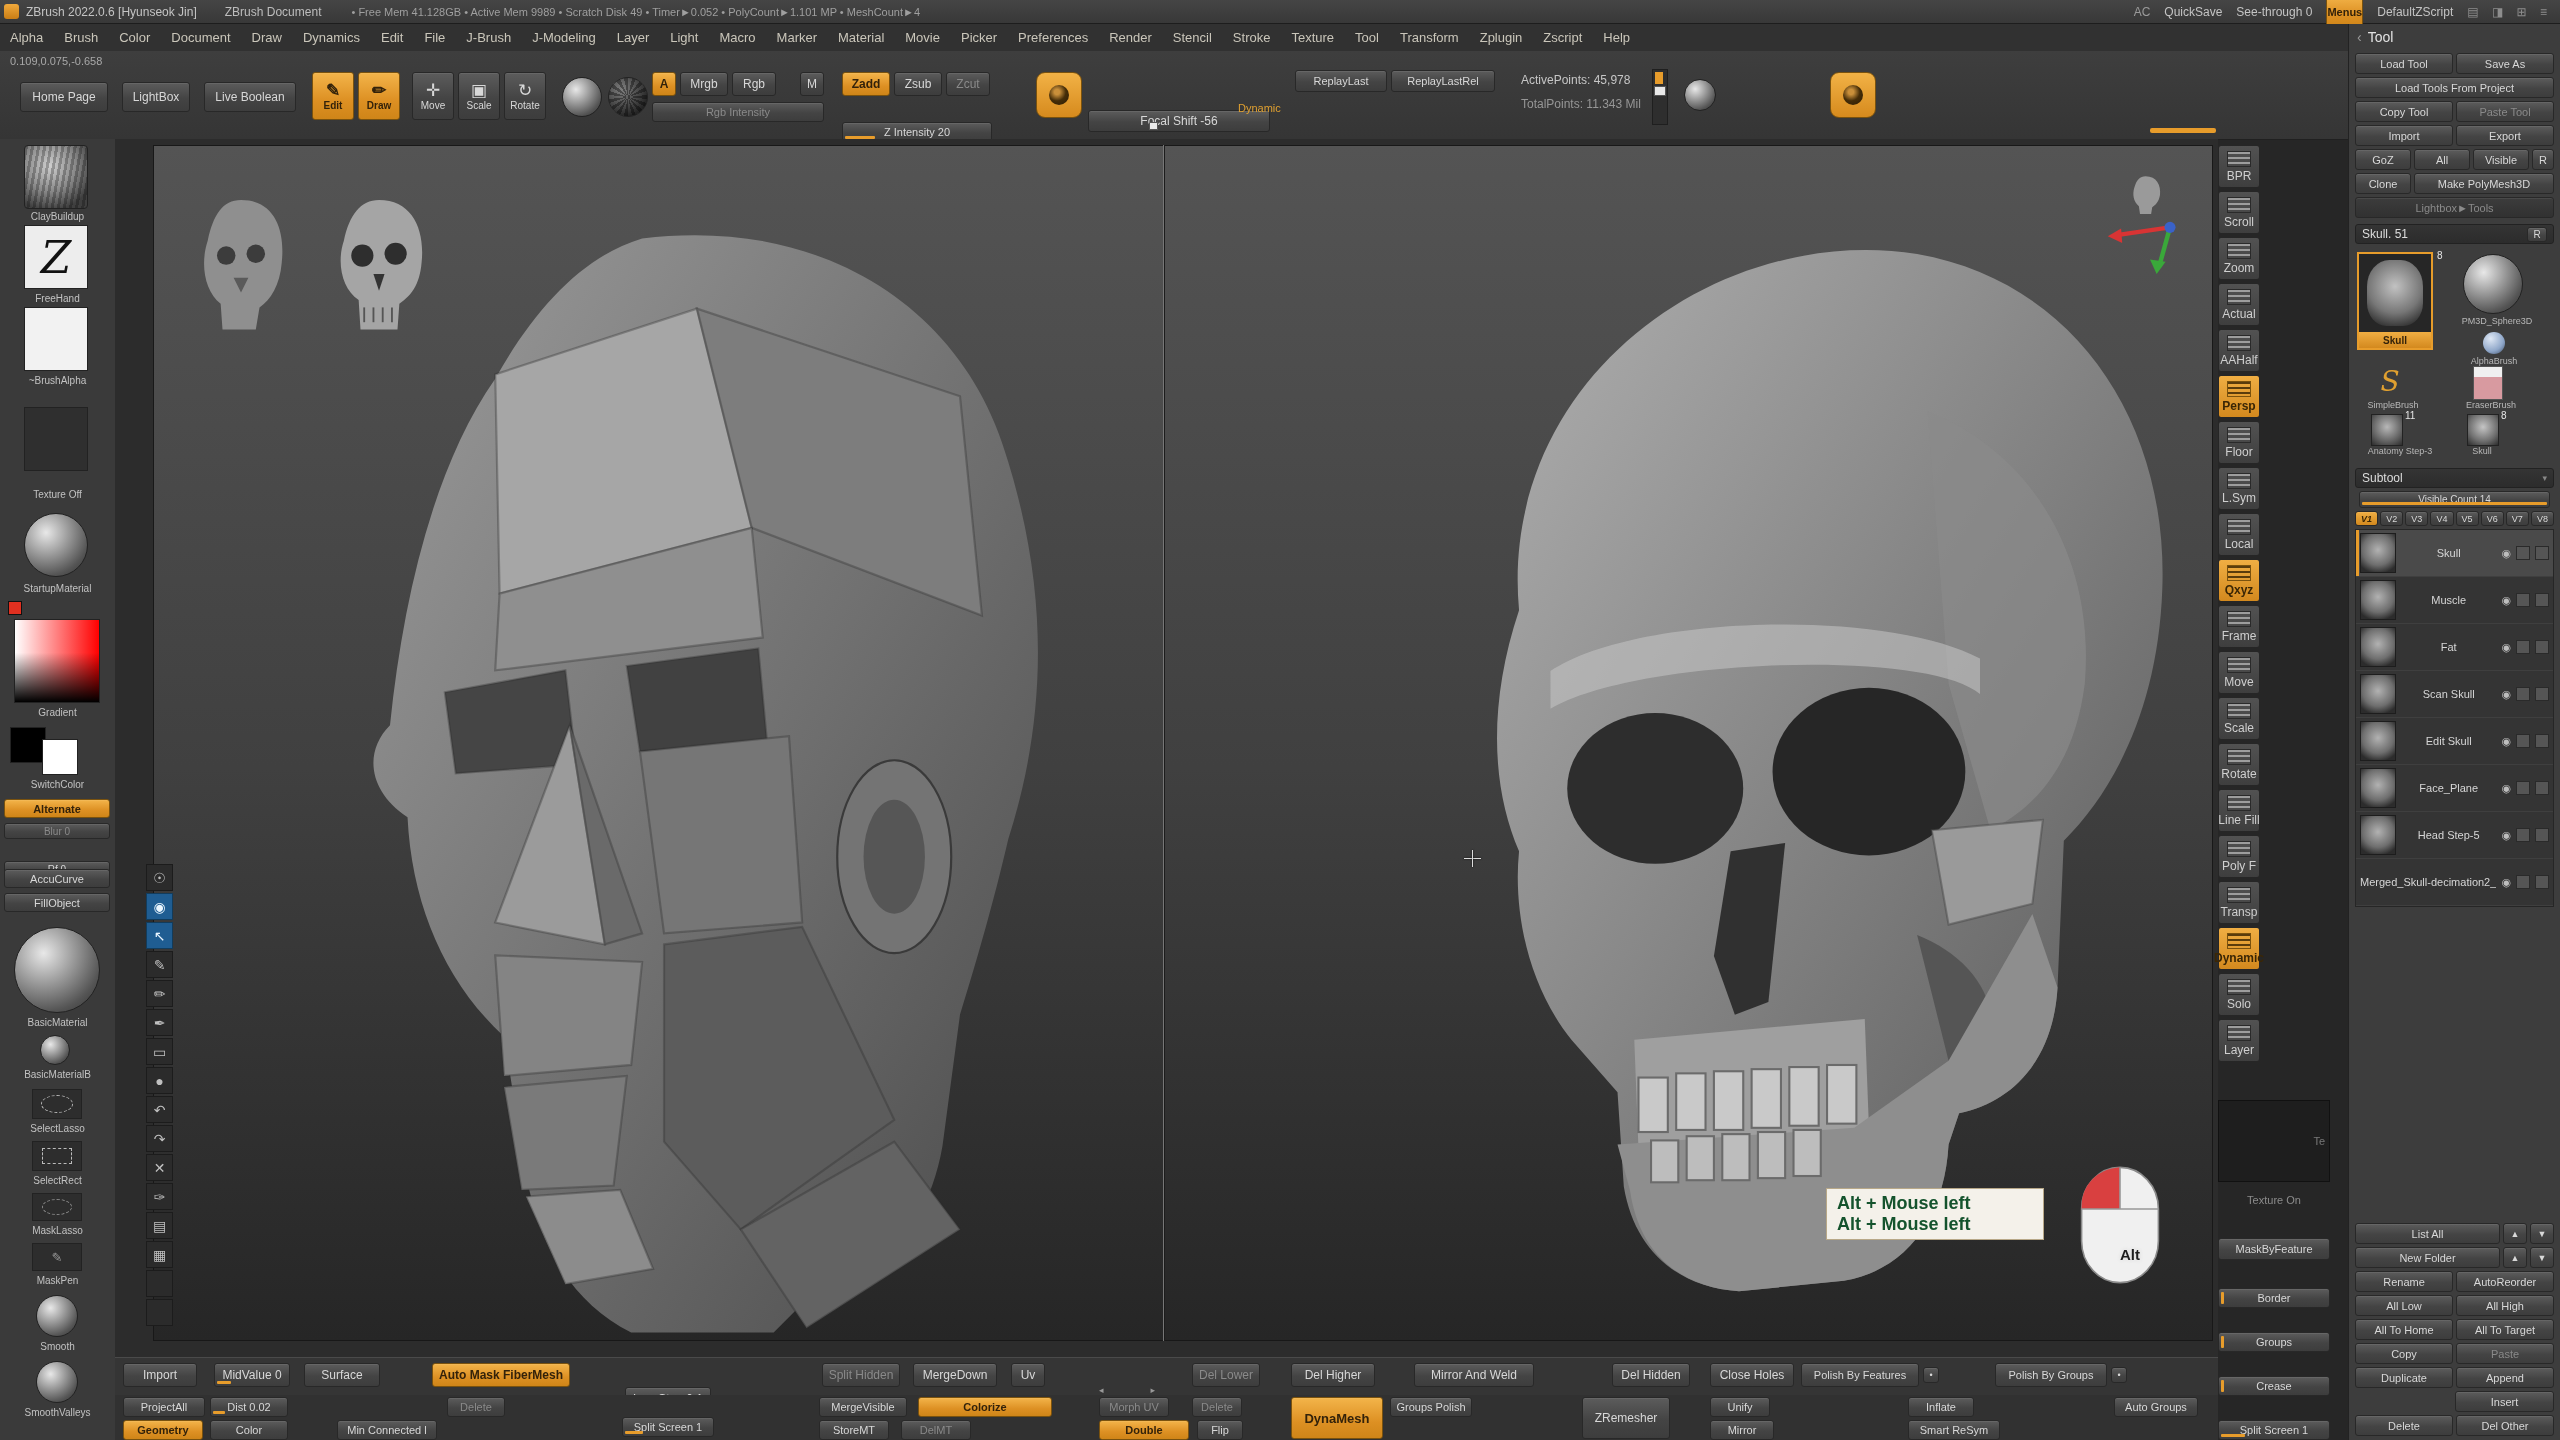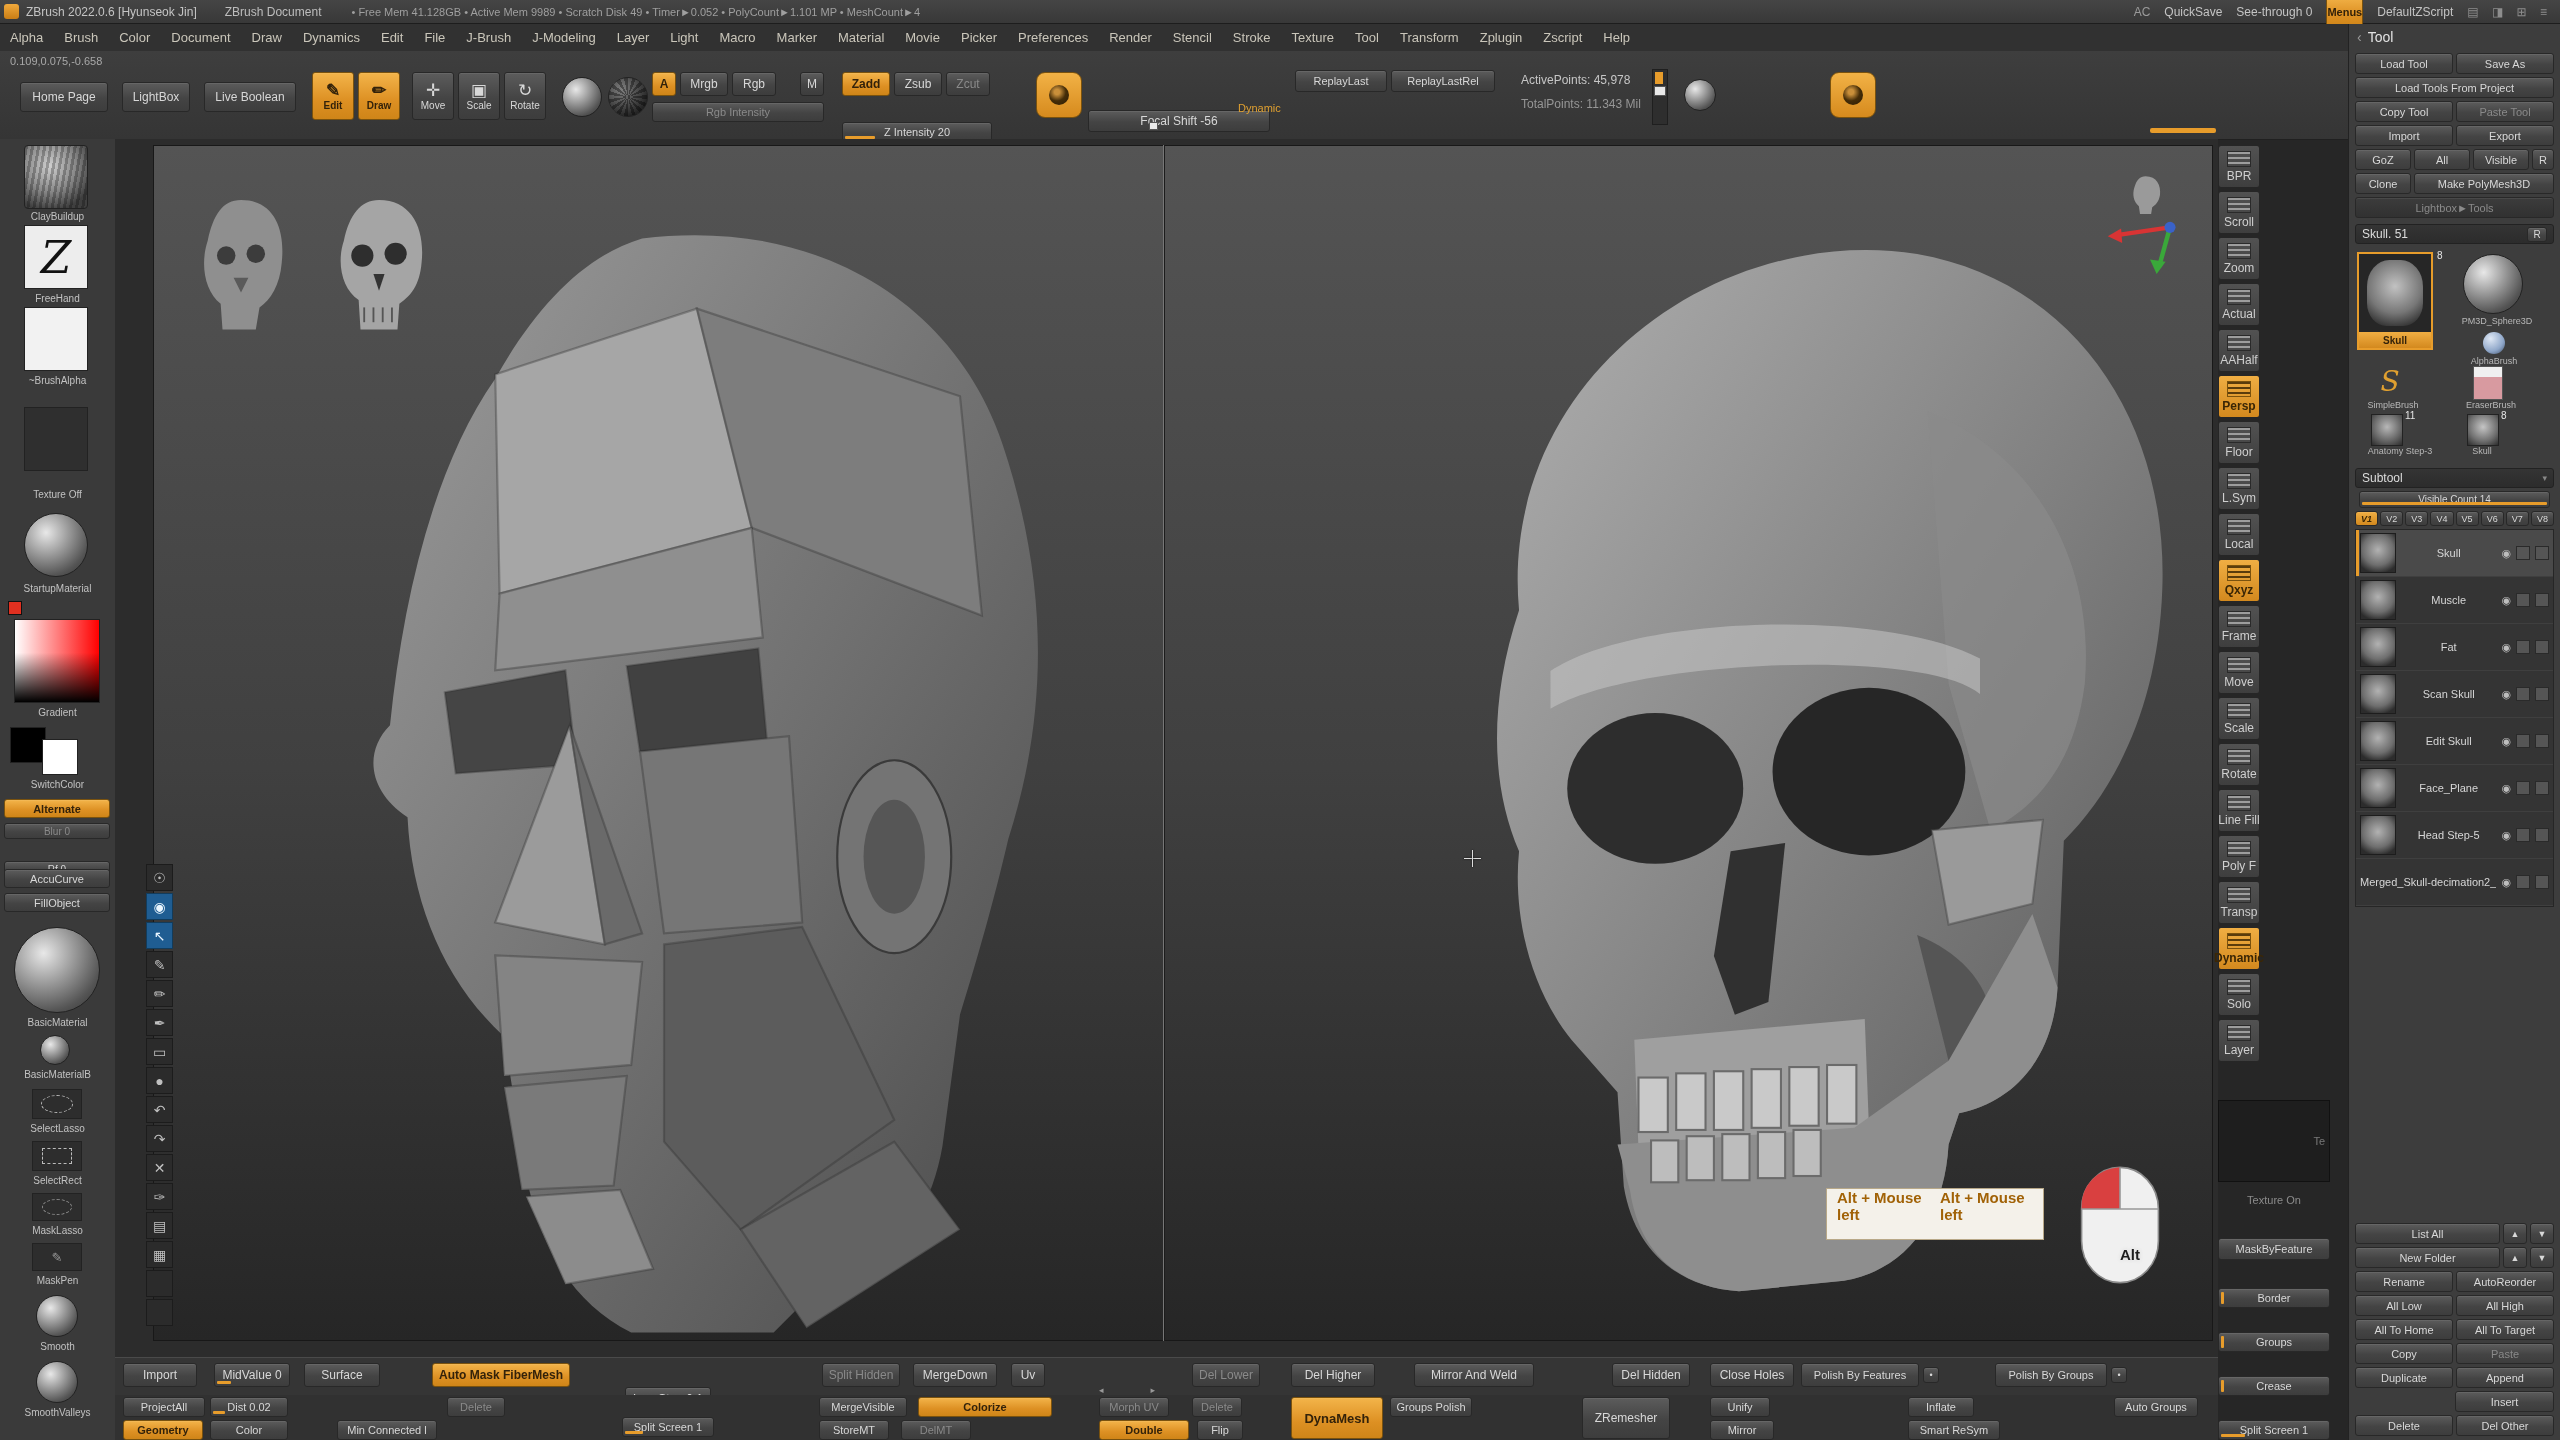--- a/index.html
+++ b/index.html
@@ -48,22 +48,22 @@
   #canvas{left:115px;top:139px;width:2103px;height:1218px;background:#2c2c2c;}
   #document{position:absolute;left:38px;top:6px;width:2060px;height:1196px;
             background:linear-gradient(180deg,#545454,#404040 52%,#262626);border:1px solid #181818;box-sizing:border-box;}
   #splitline{position:absolute;left:1048px;top:6px;width:1px;height:1196px;background:#777;box-shadow:1px 0 0 #1c1c1c;}
 
   .qs-item{width:27px;height:27px;margin-top:2px;background:#2b2b2b;border:1px solid #1c1c1c;
            display:flex;align-items:center;justify-content:center;font-size:14px;color:#c0c0c0;box-sizing:border-box;}
   .qs-item.on{background:#1f5d92;color:#eaf6ff;border-color:#0e3click;border-color:#123c5c;}
 
   #tooltip{position:absolute;left:1711px;top:1049px;width:218px;height:52px;background:#f4f1ea;
-           border:1px solid #b8a888;color:#a16207;font-size:15px;font-weight:bold;
-           display:flex;flex-direction:row;justify-content:center;padding-left:10px;box-sizing:border-box;}
+           border:1px solid #b8a888;color:#14532d;font-size:18px;font-weight:bold;
+           display:flex;flex-direction:column;justify-content:center;padding-left:10px;box-sizing:border-box;}
   #alt-badge{position:absolute;left:2005px;top:1107px;color:#1e1e1e;font-weight:bold;font-size:15px;text-shadow:0 0 4px #cfcfcf,0 0 2px #fff;}
 
   .crosshair:before,.crosshair:after{content:"";position:absolute;background:#ddd;box-shadow:0 0 2px #000;}
   .crosshair:before{left:-8px;top:0;width:17px;height:1px;}
   .crosshair:after{left:0;top:-8px;width:1px;height:17px;}
 
   
   #right-shelf{left:2218px;top:145px;width:46px;display:flex;flex-direction:column;gap:3px;}
   .shelf-item{width:42px;height:43px;background:linear-gradient(#525252,#3e3e3e);border:1px solid #262626;
               border-radius:3px;display:flex;flex-direction:column;align-items:center;justify-content:center;gap:2px;box-sizing:border-box;}

